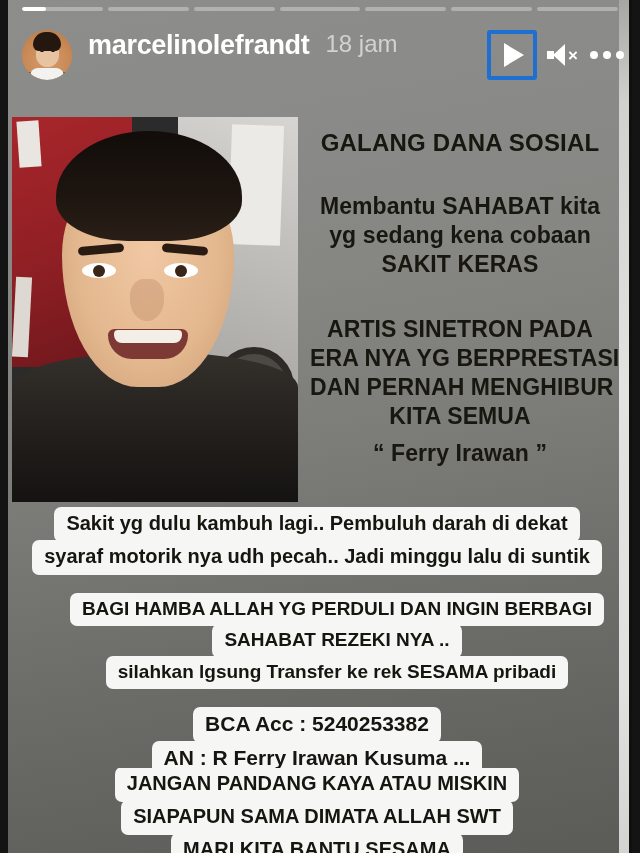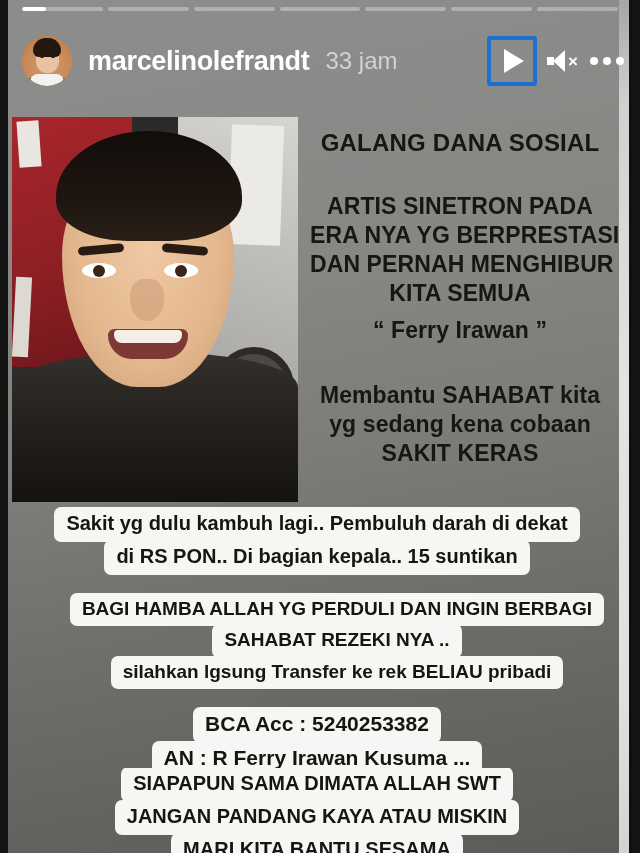--- a/index.html
+++ b/index.html
@@ -104,21 +104,21 @@
   }
 
   
   .story-header {
     position: absolute;
     left: 22px;
     right: 14px;
     top: 30px;
     height: 62px;
     display: flex;
-    align-items: center;
+    align-items: flex-start;
     z-index: 30;
   }
   .avatar {
     width: 50px;
     height: 50px;
     border-radius: 50%;
     overflow: hidden;
     flex: 0 0 auto;
     background: #c9895a;
     position: relative;
@@ -484,59 +484,59 @@
       <div class="ph-nose"></div>
       <div class="ph-mouth">
           <div class="ph-teeth"></div>
         </div>
     </div>
 
     <div class="poster-text">
       <div class="pt-title">GALANG DANA SOSIAL</div>
 
       <div class="pt-block">
+        <div>Membantu SAHABAT kita</div>
+        <div>yg sedang kena cobaan</div>
+        <div>SAKIT KERAS</div>
+      </div>
+
+      <div class="pt-block">
         <div>ARTIS SINETRON PADA</div>
         <div>ERA NYA YG BERPRESTASI</div>
         <div>DAN PERNAH MENGHIBUR</div>
         <div>KITA SEMUA</div>
         <div class="pt-name">“ Ferry Irawan ”</div>
       </div>
-
-      <div class="pt-block">
-        <div>Membantu SAHABAT kita</div>
-        <div>yg sedang kena cobaan</div>
-        <div>SAKIT KERAS</div>
-      </div>
     </div>
 
     <div class="media-right-strip"></div>
     <div class="media-right-edge"></div>
 
     <div class="captions">
 
       <div class="cap-group">
         <div class="row"><span class="cap-line s20">Sakit yg dulu kambuh lagi.. Pembuluh darah di dekat</span></div>
-        <div class="row"><span class="cap-line s20">di RS PON.. Di bagian kepala.. 15 suntikan</span></div>
+        <div class="row"><span class="cap-line s20">syaraf motorik nya udh pecah.. Jadi minggu lalu di suntik</span></div>
       </div>
 
       <div class="cap-group">
         <div class="row"><span class="cap-line s19">BAGI HAMBA ALLAH YG PERDULI DAN INGIN BERBAGI</span></div>
         <div class="row"><span class="cap-line s19">SAHABAT REZEKI NYA ..</span></div>
-        <div class="row"><span class="cap-line s19">silahkan lgsung Transfer ke rek BELIAU pribadi</span></div>
+        <div class="row"><span class="cap-line s19">silahkan lgsung Transfer ke rek SESAMA pribadi</span></div>
       </div>
 
       <div class="cap-group">
         <div class="row"><span class="cap-line s21">BCA Acc : 5240253382</span></div>
         <div class="row"><span class="cap-line s21">AN : R Ferry Irawan Kusuma ...</span></div>
       </div>
     </div>
 
     <div class="cap-bottom cap-clipped">
+      <div class="row"><span class="cap-line s20">JANGAN PANDANG KAYA ATAU MISKIN</span></div>
       <div class="row"><span class="cap-line s20">SIAPAPUN SAMA DIMATA ALLAH SWT</span></div>
-      <div class="row"><span class="cap-line s20">JANGAN PANDANG KAYA ATAU MISKIN</span></div>
       <div class="row"><span class="cap-line s20">MARI KITA BANTU SESAMA</span></div>
 
     </div>
 
   </div>
 
   <div class="progress-row">
     <div class="progress-seg">
         <div class="fill" id="seg-fill" style="width: 30%;"></div>
       </div>
@@ -554,21 +554,21 @@
       <div class="av-shoulder"></div>
       <div class="av-collar"></div>
       <div class="av-face"></div>
       <div class="av-hair"></div>
       <div class="av-eye l"></div>
       <div class="av-eye r"></div>
     </div>
 
     <div class="username">marcelinolefrandt</div>
 
-    <div class="timestamp">33 jam</div>
+    <div class="timestamp">18 jam</div>
 
     <div class="header-spacer"></div>
 
     <div class="hdr-controls">
       <div class="play-btn">
         <div class="play-tri"></div>
       </div>
       <div class="mute-btn">
         <div class="spk">
           <div class="spk-body"></div>

